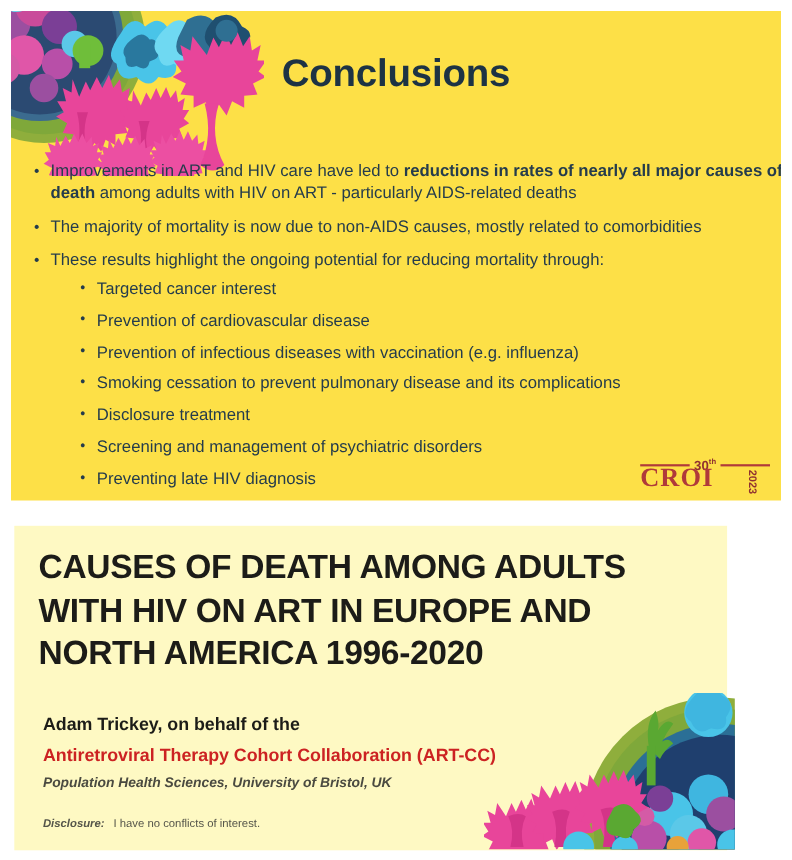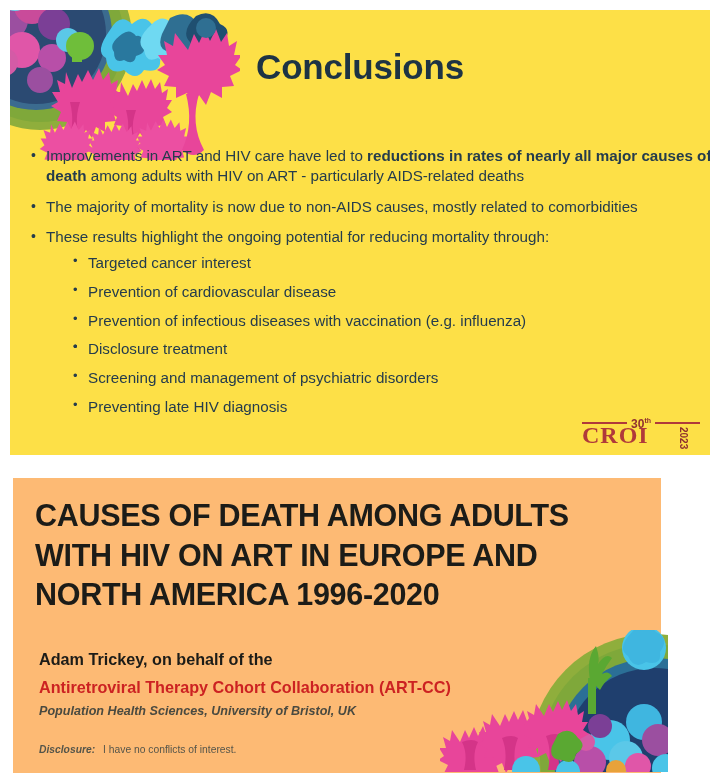--- a/index.html
+++ b/index.html
@@ -135,21 +135,21 @@
     letter-spacing: 0px;
   }
 
   
   #slide-title {
     position: absolute;
     left: 13px;
     top: 478px;
     width: 648px;
     height: 295px;
-    background: #fdba74;
+    background: #fef9c3;
     overflow: visible;
   }
   #slide-title-inner {
     position: absolute;
     inset: 0;
     overflow: hidden;
   }
   #main-title {
     position: absolute;
     left: 22px;
@@ -294,21 +294,21 @@
         <div class="bullet-l2">
           <span class="dot">•</span><span>Targeted cancer interest</span>
         </div>
         <div class="bullet-l2">
           <span class="dot">•</span><span>Prevention of cardiovascular disease</span>
         </div>
         <div class="bullet-l2">
           <span class="dot">•</span><span>Prevention of infectious diseases with vaccination (e.g. influenza)</span>
         </div>
         <div class="bullet-l2">
-          <span class="dot">•</span>
+          <span class="dot">•</span><span>Smoking cessation to prevent pulmonary disease and its complications</span>
         </div>
         <div class="bullet-l2">
           <span class="dot">•</span><span>Disclosure treatment</span>
         </div>
         <div class="bullet-l2">
           <span class="dot">•</span><span>Screening and management of psychiatric disorders</span>
         </div>
         <div class="bullet-l2">
           <span class="dot">•</span><span>Preventing late HIV diagnosis</span>
         </div>

